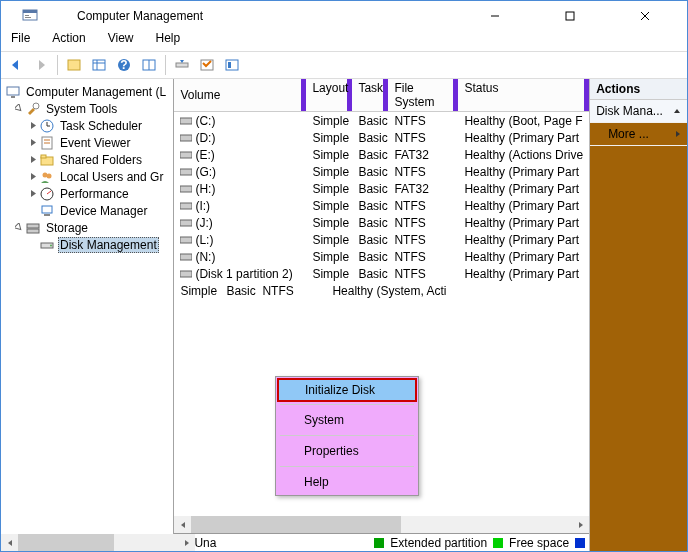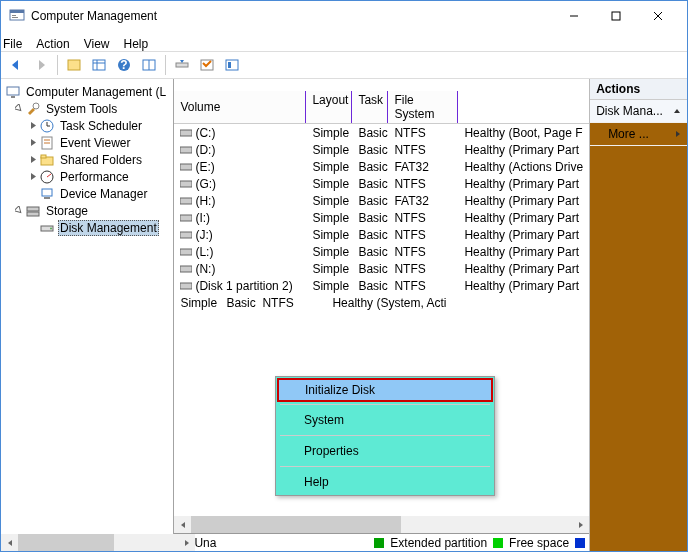--- a/index.html
+++ b/index.html
@@ -1,26 +1,26 @@
 <!DOCTYPE html>
 <html><head>
 <meta charset="utf-8">
 <style>
 * { box-sizing: border-box; margin: 0; padding: 0; font-family: "Segoe UI", Tahoma, sans-serif; font-size: 12px; }
 body { background: #fff; width: 688px; height: 552px; border: 1px solid #4a8ad6; position: relative; overflow: hidden; }
 
 
-.titlebar { height: 30px; display: flex; align-items: center; padding: 0 8px; background: #fff; }
+.titlebar { height: 30px; display: flex; align-items: center; padding: 0 21px; background: #fff; gap: 33px; }
 .titlebar .app-icon { width: 16px; height: 16px; margin-right: 6px; }
 .titlebar .title { flex: 1; }
 .titlebar .winbtn { width: 42px; height: 30px; display: flex; align-items: center; justify-content: center; }
 .titlebar .winbtn svg { width: 10px; height: 10px; }
 
 
-.menubar { height: 20px; display: flex; align-items: flex-end; padding: 0 2px; gap: 14px; }
+.menubar { height: 20px; display: flex; align-items: flex-start; padding: 0 10px; gap: 22px; }
 .menubar span { cursor: default; }
 
 
 .toolbar { height: 28px; border-top: 1px solid #ddd; border-bottom: 1px solid #ddd; display: flex; align-items: center; padding: 0 4px; gap: 3px; }
 .toolbar .tbtn { width: 22px; height: 22px; display: flex; align-items: center; justify-content: center; border: 1px solid transparent; }
 .toolbar .sep { width: 1px; height: 20px; background: #ccc; margin: 0 2px; }
 
 
 .content { position: absolute; top: 78px; left: 0; right: 0; bottom: 0; display: flex; }
 
@@ -31,21 +31,21 @@
 .tree-row .ticon { width: 16px; height: 16px; display: flex; align-items: center; justify-content: center; margin-right: 3px; }
 .tree-row.selected .label { background: #c0d6e9; border: 1px dotted #555; padding: 0 1px; }
 .tree-row .label { padding: 0 2px; }
 
 
 .center { flex: 1; display: flex; flex-direction: column; border-right: 1px solid #bbb; }
 
 
 .vol-table { flex: 1; overflow: hidden; position: relative; }
 .vol-head { display: flex; border-bottom: 1px solid #ccc; background: #fff; }
-.vol-head .th { border-right: 1px solid #6d28d9; padding: 2px 6px; background: #fcfcfc; margin-top: 12px; }
+.vol-head .th { border-right: 5px solid #6d28d9; padding: 2px 6px; background: #fcfcfc; }
 .vol-body { }
 .vol-row { display: flex; height: 17px; align-items: center; }
 .vol-row .td { padding: 0 6px; white-space: nowrap; overflow: hidden; }
 .col-vol { width: 132px; display: flex; align-items: center; gap: 3px; }
 .col-lay { width: 46px; }
 .col-typ { width: 36px; }
 .col-fs { width: 70px; }
 .col-st { flex: 1; }
 .vol-icon { width: 12px; height: 10px; }
 
@@ -65,21 +65,21 @@
 .legend { height: 18px; border-top: 1px solid #999; display: flex; align-items: center; padding: 0 4px; gap: 6px; font-size: 11px; background: #fff; }
 .legend .sw { width: 10px; height: 10px; display: inline-block; }
 
 
 .actions { width: 109px; background: #a16207; }
 .actions-head { background: #eef2f7; border-bottom: 1px solid #ccc; padding: 3px 6px; font-weight: bold; }
 .actions-row { display: flex; align-items: center; padding: 4px 6px; gap: 4px; border-bottom: 1px solid #f0f0f0; }
 .actions-row.hdr { background: #f4f7fb; }
 
 
-.context-menu { position: absolute; left: 274px; top: 375px; width: 220px; background: #5eead4; border: 1px solid #999; box-shadow: 2px 2px 4px rgba(0,0,0,0.25); z-index: 50; }
+.context-menu { position: absolute; left: 274px; top: 375px; width: 144px; background: #f0abfc; border: 1px solid #999; box-shadow: 2px 2px 4px rgba(0,0,0,0.25); z-index: 50; }
 .context-menu .item { height: 26px; display: flex; align-items: center; padding: 0 18px 0 28px; }
 .context-menu .item.hl { background: #90c8f6; border: 2px solid #cc0000; margin: 1px; height: 24px; padding-left: 26px; }
 .context-menu .divider { height: 1px; background: #ccc; margin: 2px 4px; }
 
 
 .bottom-scroll { position: absolute; bottom: 0; left: 0; width: 194px; height: 17px; background: #f0f0f0; display: flex; }
 .bottom-scroll .arrow { width: 17px; display: flex; align-items: center; justify-content: center; }
 .bottom-scroll .track { flex: 1; position: relative; }
 .bottom-scroll .thumb { position: absolute; left: 0; width: 60%; height: 100%; background: #cdcdcd; }
 
@@ -251,20 +251,35 @@
       <span class="label">Shared Folders</span>
     </div>
     <div class="tree-row" style="padding-left:22px">
       <span class="expander">
           <svg width="9" height="9" viewBox="0 0 9 9">
             <path d="M2 1 L7 4.5 L2 8 Z" fill="#666"></path>
           </svg>
         </span>
       <span class="ticon">
           <svg viewBox="0 0 16 16">
+            <circle cx="6" cy="6" r="2.5" fill="#e8a050"></circle>
+            <circle cx="10" cy="7" r="2.5" fill="#e8a050"></circle>
+            <path d="M2 14 Q6 10 10 14" fill="#5a9e5a"></path>
+          </svg>
+        </span>
+      <span class="label">Local Users and Gr</span>
+    </div>
+    <div class="tree-row" style="padding-left:22px">
+      <span class="expander">
+          <svg width="9" height="9" viewBox="0 0 9 9">
+            <path d="M2 1 L7 4.5 L2 8 Z" fill="#666"></path>
+          </svg>
+        </span>
+      <span class="ticon">
+          <svg viewBox="0 0 16 16">
             <circle cx="8" cy="8" r="6" fill="#fff" stroke="#333"></circle>
             <line x1="8" y1="8" x2="12" y2="5" stroke="#d33"></line>
           </svg>
         </span>
       <span class="label">Performance</span>
     </div>
     <div class="tree-row" style="padding-left:34px">
       <span class="ticon">
           <svg viewBox="0 0 16 16">
             <rect x="3" y="3" width="10" height="7" fill="#fff" stroke="#3a7bc8"></rect>
@@ -298,20 +313,21 @@
     </div>
   </div>
 
   <div class="center">
     <div class="vol-table">
       <div class="vol-head">
         <div class="th col-vol">Volume</div>
         <div class="th col-lay">Layout</div>
         <div class="th col-typ">Task</div>
         <div class="th col-fs">File System</div>
+        <div class="th col-st">Status</div>
       </div>
       <div class="vol-body" id="vol-body">
           <div class="vol-row">
             <div class="td col-vol">
               <svg class="vol-icon" viewBox="0 0 12 10">
                 <rect x="0" y="2" width="12" height="6" fill="#ccc" stroke="#666"></rect>
               </svg>
               <span>(C:)</span>
             </div>
             <div class="td col-lay">Simple</div>

